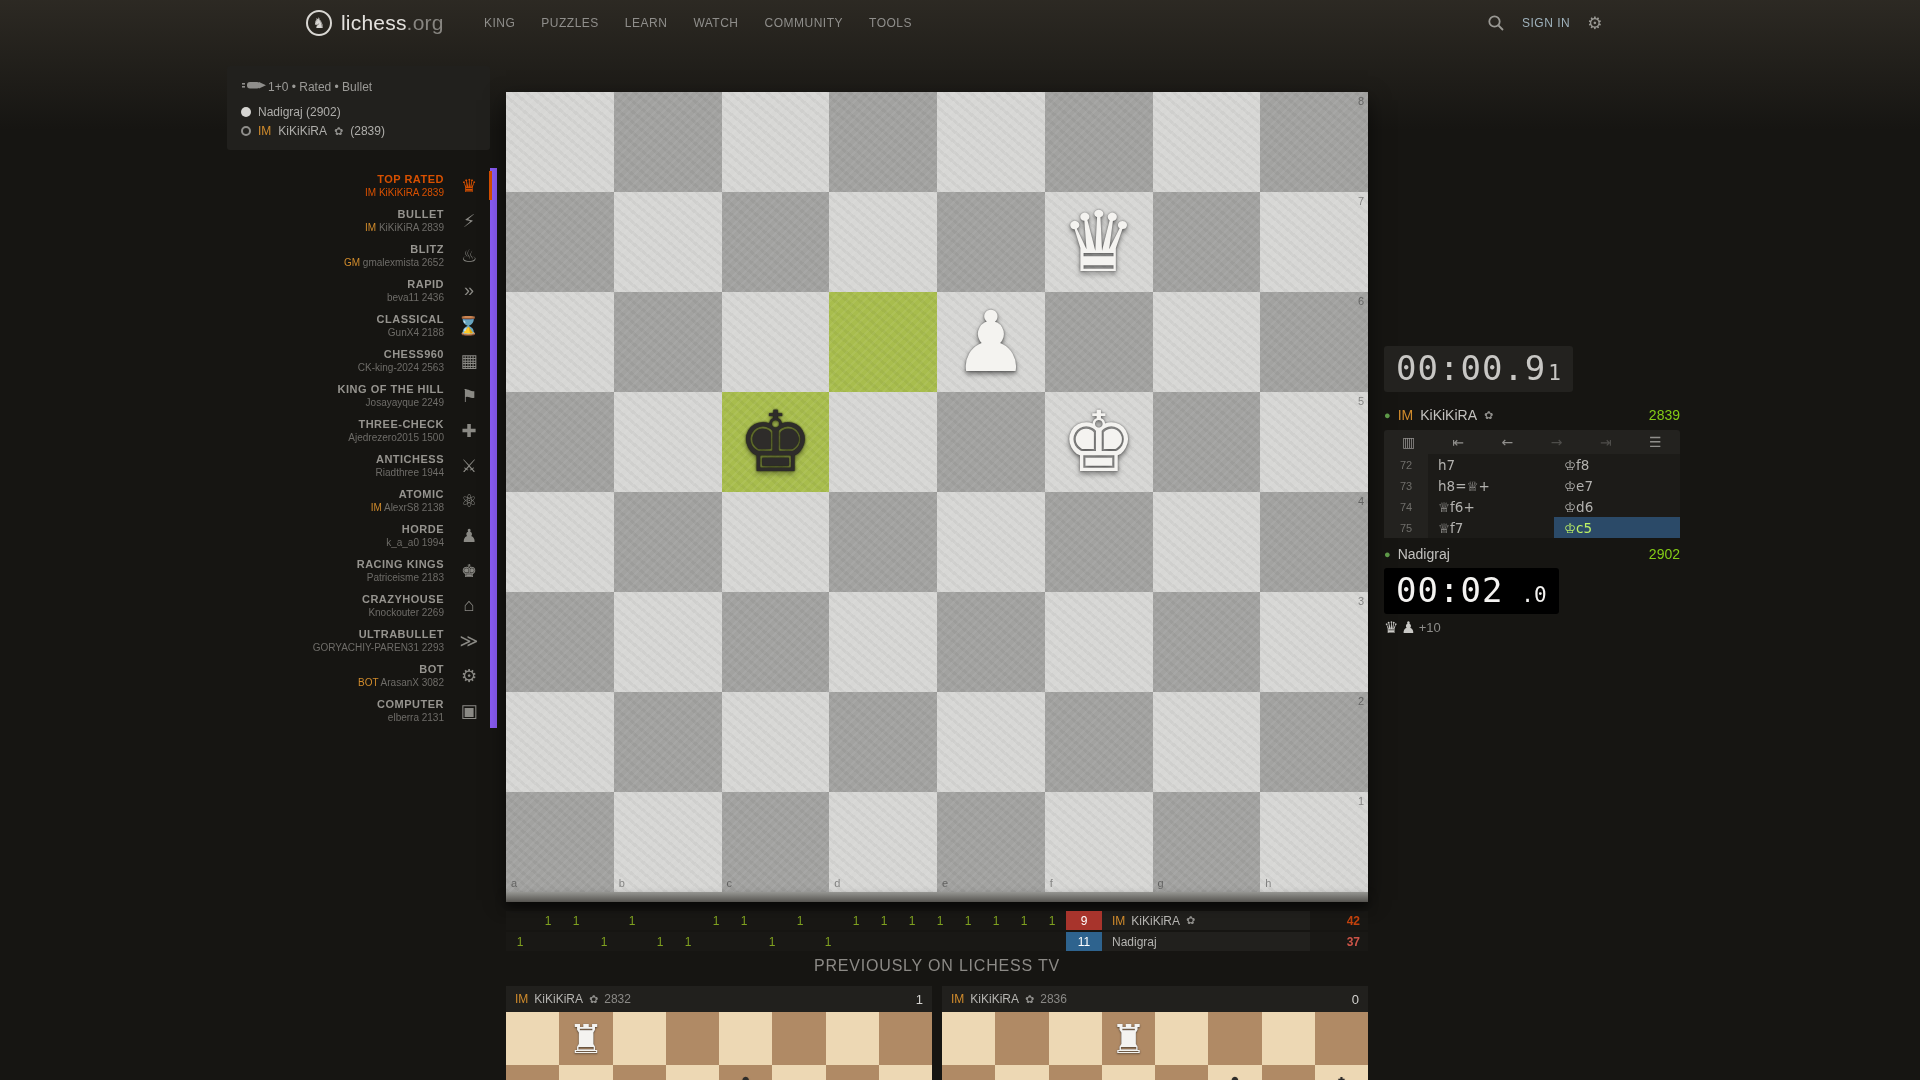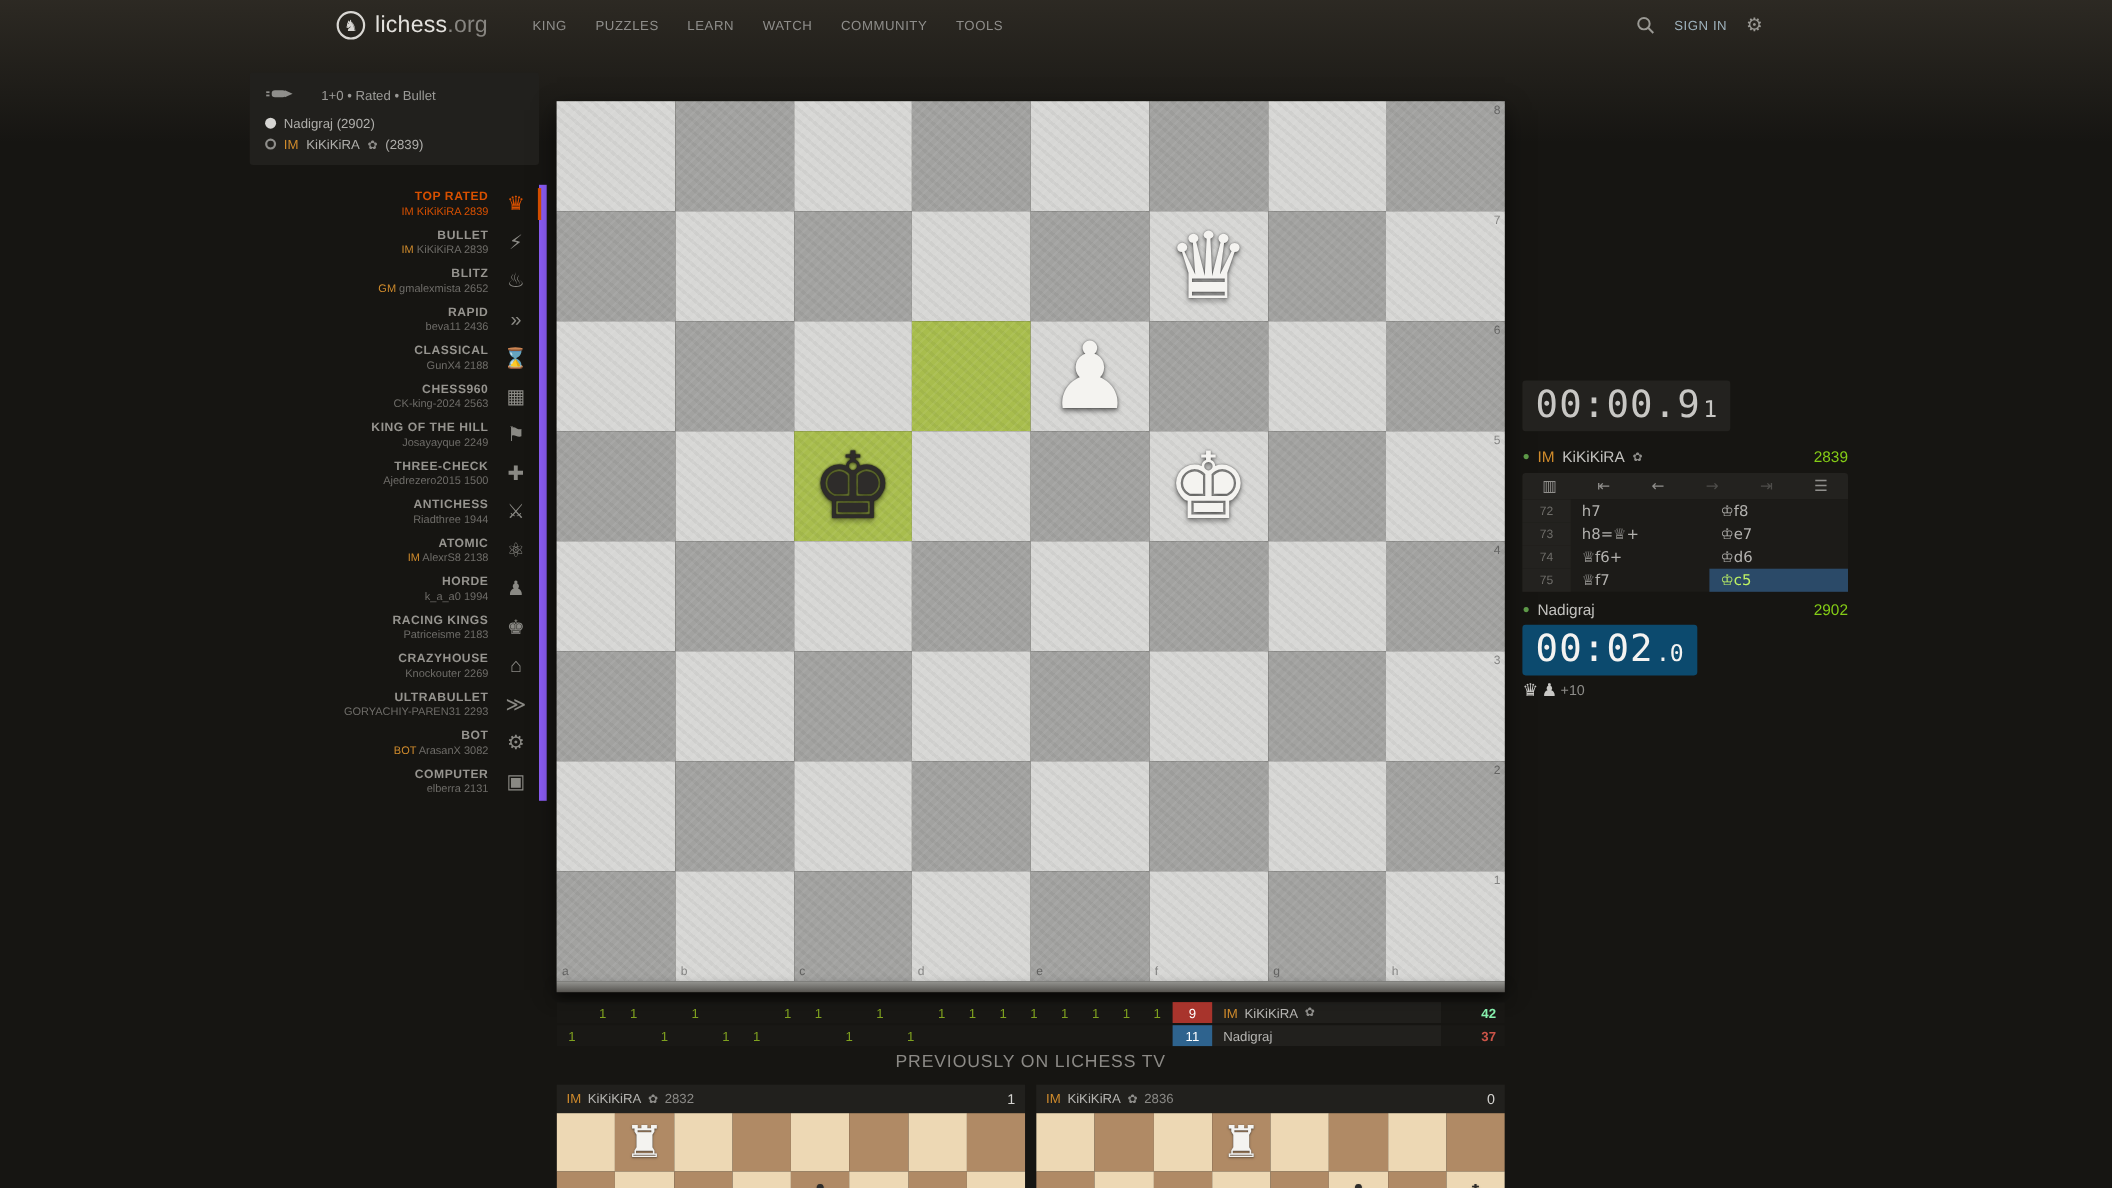--- a/index.html
+++ b/index.html
@@ -17,21 +17,21 @@
   .logo-text .suffix{color:#878580;}
   .nav{position:absolute;left:484px;top:0;height:46px;display:flex;align-items:center;gap:26px;}
   .nav-item{font-size:12px;letter-spacing:.5px;color:#8f8e8b;cursor:pointer;}
   .header-right{position:absolute;left:1487px;top:0;height:46px;display:flex;align-items:center;gap:17px;}
   .hicon{color:#9a9994;cursor:pointer;display:flex;align-items:center;}
   .signin{font-size:12px;letter-spacing:.5px;color:#9fb2bc;cursor:pointer;}
   .gear{font-size:17px;}
 
   
   .game-info{position:absolute;left:227px;top:66px;width:263px;box-sizing:border-box;background:#21201d;border-radius:3px;padding:12px 14px;}
-  .gi-head{display:flex;align-items:center;gap:25px;color:#9b9a97;font-size:12px;}
+  .gi-head{display:flex;align-items:center;gap:1px;color:#9b9a97;font-size:12px;}
   .gi-players{margin-top:10px;display:flex;flex-direction:column;gap:5px;}
   .gi-player{display:flex;align-items:center;gap:7px;font-size:12px;color:#aeadaa;}
   .disc{width:10px;height:10px;border-radius:50%;box-sizing:border-box;flex:none;}
   .disc.white{background:#d6d5d2;}
   .disc.black{background:transparent;border:2px solid #8f8e8b;}
 
   
   .channels{position:absolute;left:227px;top:168px;width:263px;border-right:7px solid #8b5cf6;}
   .channel{position:relative;display:flex;align-items:center;justify-content:flex-end;gap:10px;padding:5px 6px 5px 0;cursor:pointer;}
   .ch-text{text-align:right;}
@@ -77,21 +77,21 @@
   .mini-board{display:grid;grid-template-columns:repeat(8,1fr);grid-auto-rows:53px;width:100%;}
   .piece.mini{font-size:40px;}
   .piece.mini.w{text-shadow:0 1px 2px rgba(0,0,0,.5),0 0 1px #777;}
   .piece.mini.b{text-shadow:0 1px 2px rgba(0,0,0,.4);}
   .laurel{color:#8f8e8b;font-size:11px;}
 
   
   .clock{position:absolute;display:inline-flex;align-items:baseline;padding:2px 12px 4px 12px;border-radius:3px;
     font-family:"DejaVu Sans Mono",monospace;}
   #clock-top{left:1384px;top:346px;background:#23221f;color:#c8c7c4;}
-  #clock-bottom{left:1384px;top:568px;background:#0c4a6e;color:#f4f3f1;}
+  #clock-bottom{left:1384px;top:568px;background:#000000;color:#f4f3f1;gap:16px;}
   .clock .main{font-size:34px;letter-spacing:1px;}
   .clock .sub{font-size:21px;margin-left:2px;}
   .player-line{position:absolute;left:1384px;width:296px;height:22px;display:flex;align-items:center;gap:7px;font-size:14px;color:#c2c1be;}
   #player-top{top:404px;}
   #player-bottom{top:543px;}
   .online-dot{color:#5d9948;font-size:11px;line-height:1;}
   .pname{cursor:pointer;}
   .player-line .rating{margin-left:auto;color:#84cc16;}
   .controls{position:absolute;left:1384px;top:430px;width:296px;height:24px;background:#23221f;border-radius:3px 3px 0 0;display:flex;}
   .ctrl{flex:1;display:flex;align-items:center;justify-content:center;font-size:14px;color:#908f8c;cursor:pointer;font-family:"DejaVu Sans",sans-serif;}
@@ -460,21 +460,21 @@
         <span class="strip-cell">1</span>
         <span class="strip-cell">1</span>
         <span class="strip-cell">1</span>
         <span class="strip-cell">1</span>
         <span class="strip-cur" style="background: rgb(168, 52, 44);">9</span>
         <span class="strip-name">
           <span class="utitle">IM</span>
           <span>KiKiKiRA</span>
           <span class="laurel">✿</span>
         </span>
-        <span class="strip-total" style="color: #86efac;">42</span>
+        <span class="strip-total" style="color: #c2410c;">42</span>
       </div>
       <div class="strip-row">
         <span class="strip-cell">1</span>
         <span class="strip-cell"></span>
         <span class="strip-cell"></span>
         <span class="strip-cell">1</span>
         <span class="strip-cell"></span>
         <span class="strip-cell">1</span>
         <span class="strip-cell">1</span>
         <span class="strip-cell"></span>

